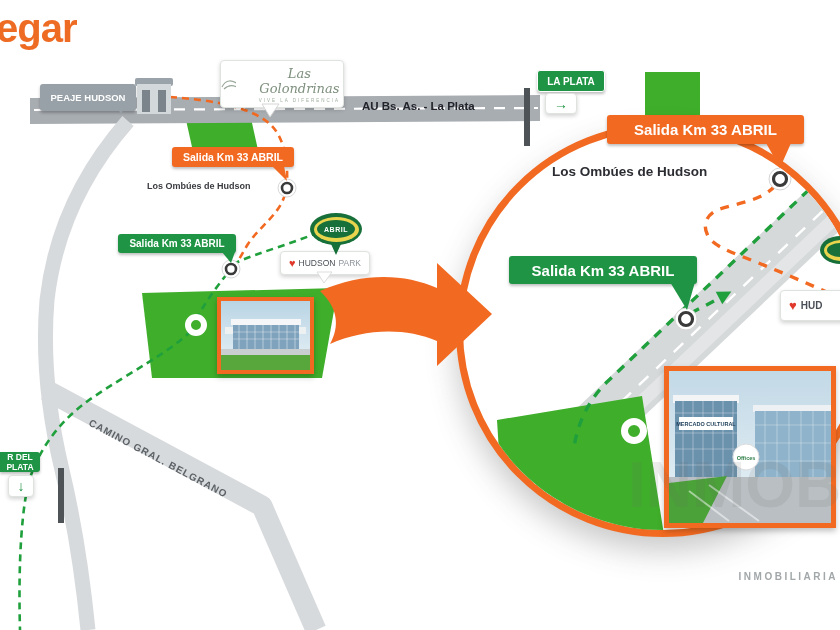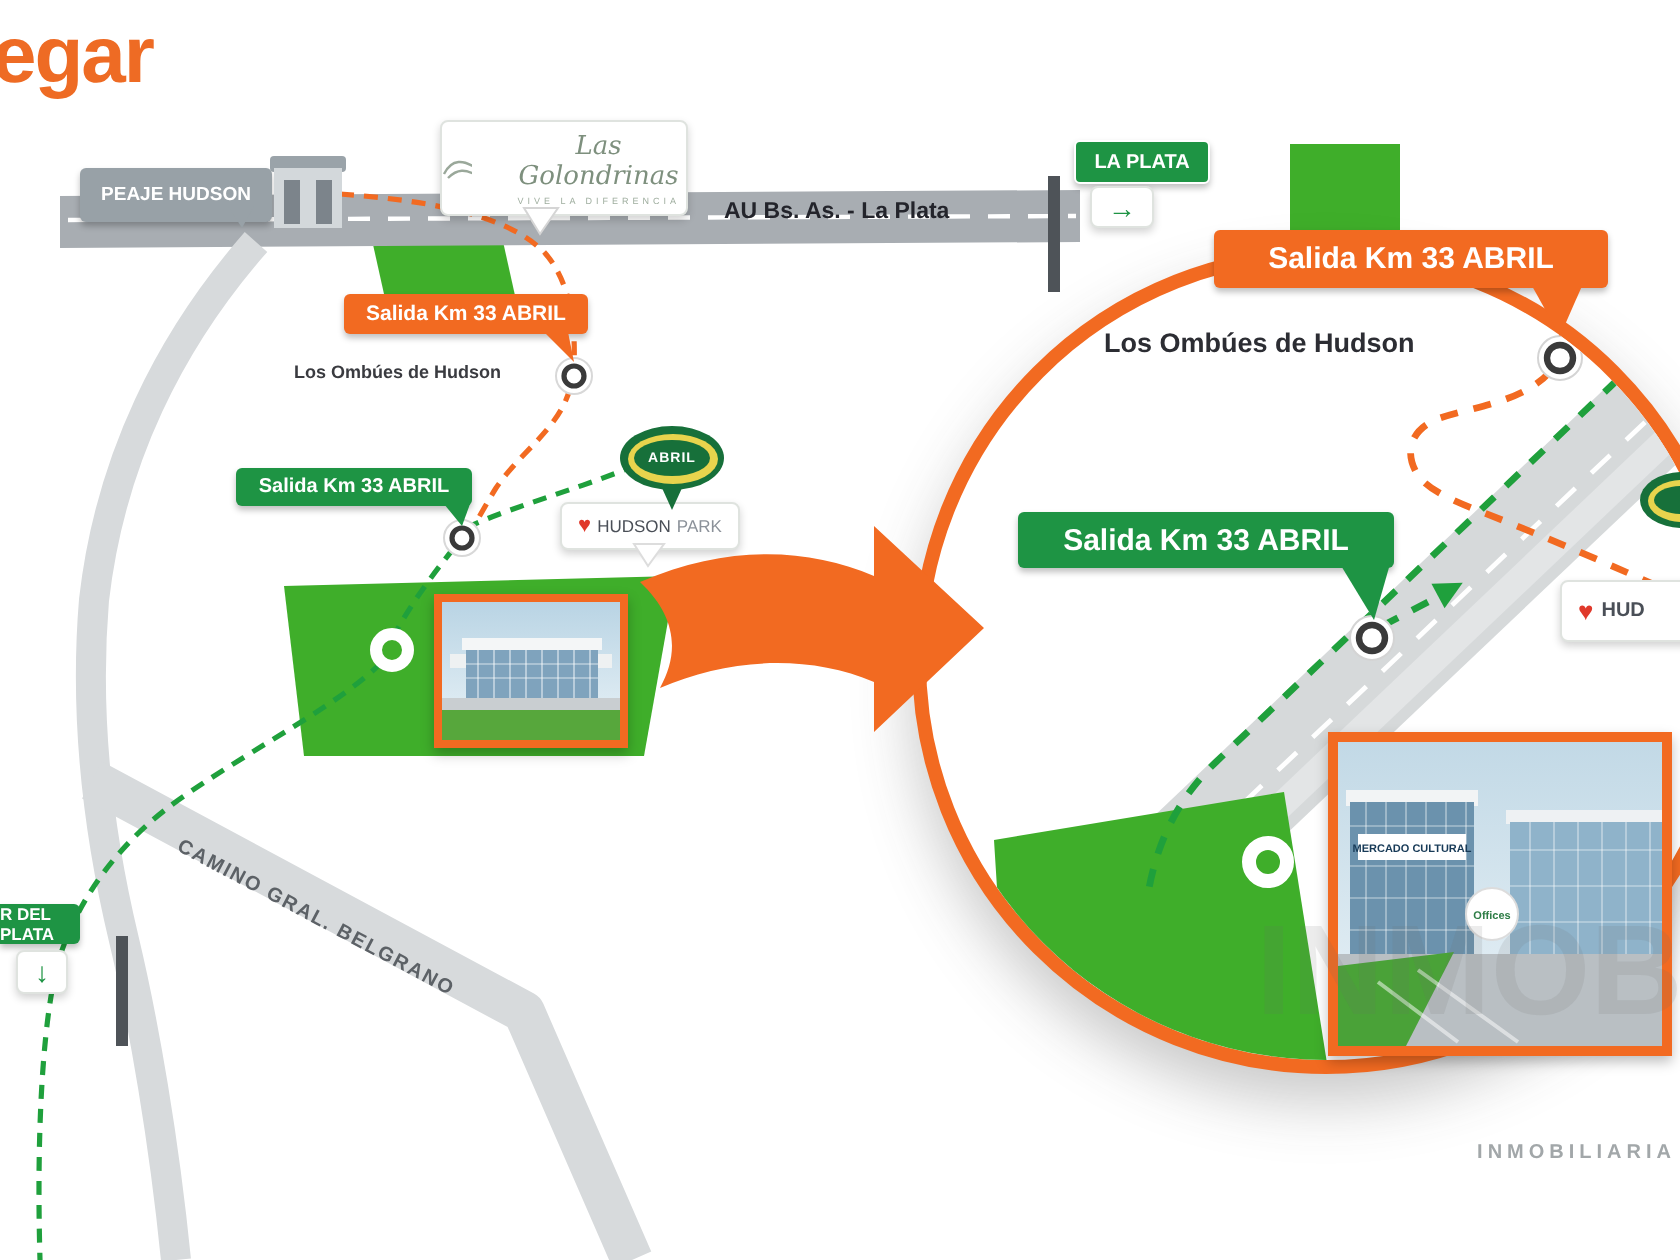--- a/index.html
+++ b/index.html
@@ -1,21 +1,21 @@
 <!DOCTYPE html>
 <html><head>
 <meta charset="utf-8">
 <style>
   html,body{margin:0;padding:0;background:#fff;}
   #page{position:relative;width:840px;height:630px;background:#fff;overflow:hidden;
         font-family:"Liberation Sans",sans-serif;}
   .abs{position:absolute;}
   svg{display:block;}
   .sign{display:flex;align-items:center;justify-content:center;color:#fff;font-weight:bold;
-        border-radius:3px;box-shadow:0 2px 3px rgba(0,0,0,.25);text-align:left;}
+        border-radius:3px;box-shadow:0 2px 3px rgba(0,0,0,.25);text-align:center;}
   .sign-orange{background:#f26a21;}
   .sign-green{background:#1e9444;}
   .whitecard{background:#fff;border:1px solid #dfe3df;border-radius:4px;
              box-shadow:0 2px 4px rgba(0,0,0,.18);}
   .pole{background:#4e5358;width:6px;}
   #title{left:-4px;top:6px;font-size:40px;font-weight:bold;color:#ee6b24;z-index:8;letter-spacing:-1px;}
   #au-label{left:362px;top:100px;font-size:11.5px;font-weight:bold;color:#23242b;z-index:2;}
   #ombues-main{left:147px;top:181px;font-size:9px;font-weight:600;color:#3a3b40;z-index:2;}
   #ombues-inset{left:552px;top:164px;font-size:13.5px;font-weight:600;color:#2c2d33;z-index:4;}
   #circle{left:456px;top:123px;width:414px;height:414px;box-sizing:border-box;border:7px solid #f26a21;

